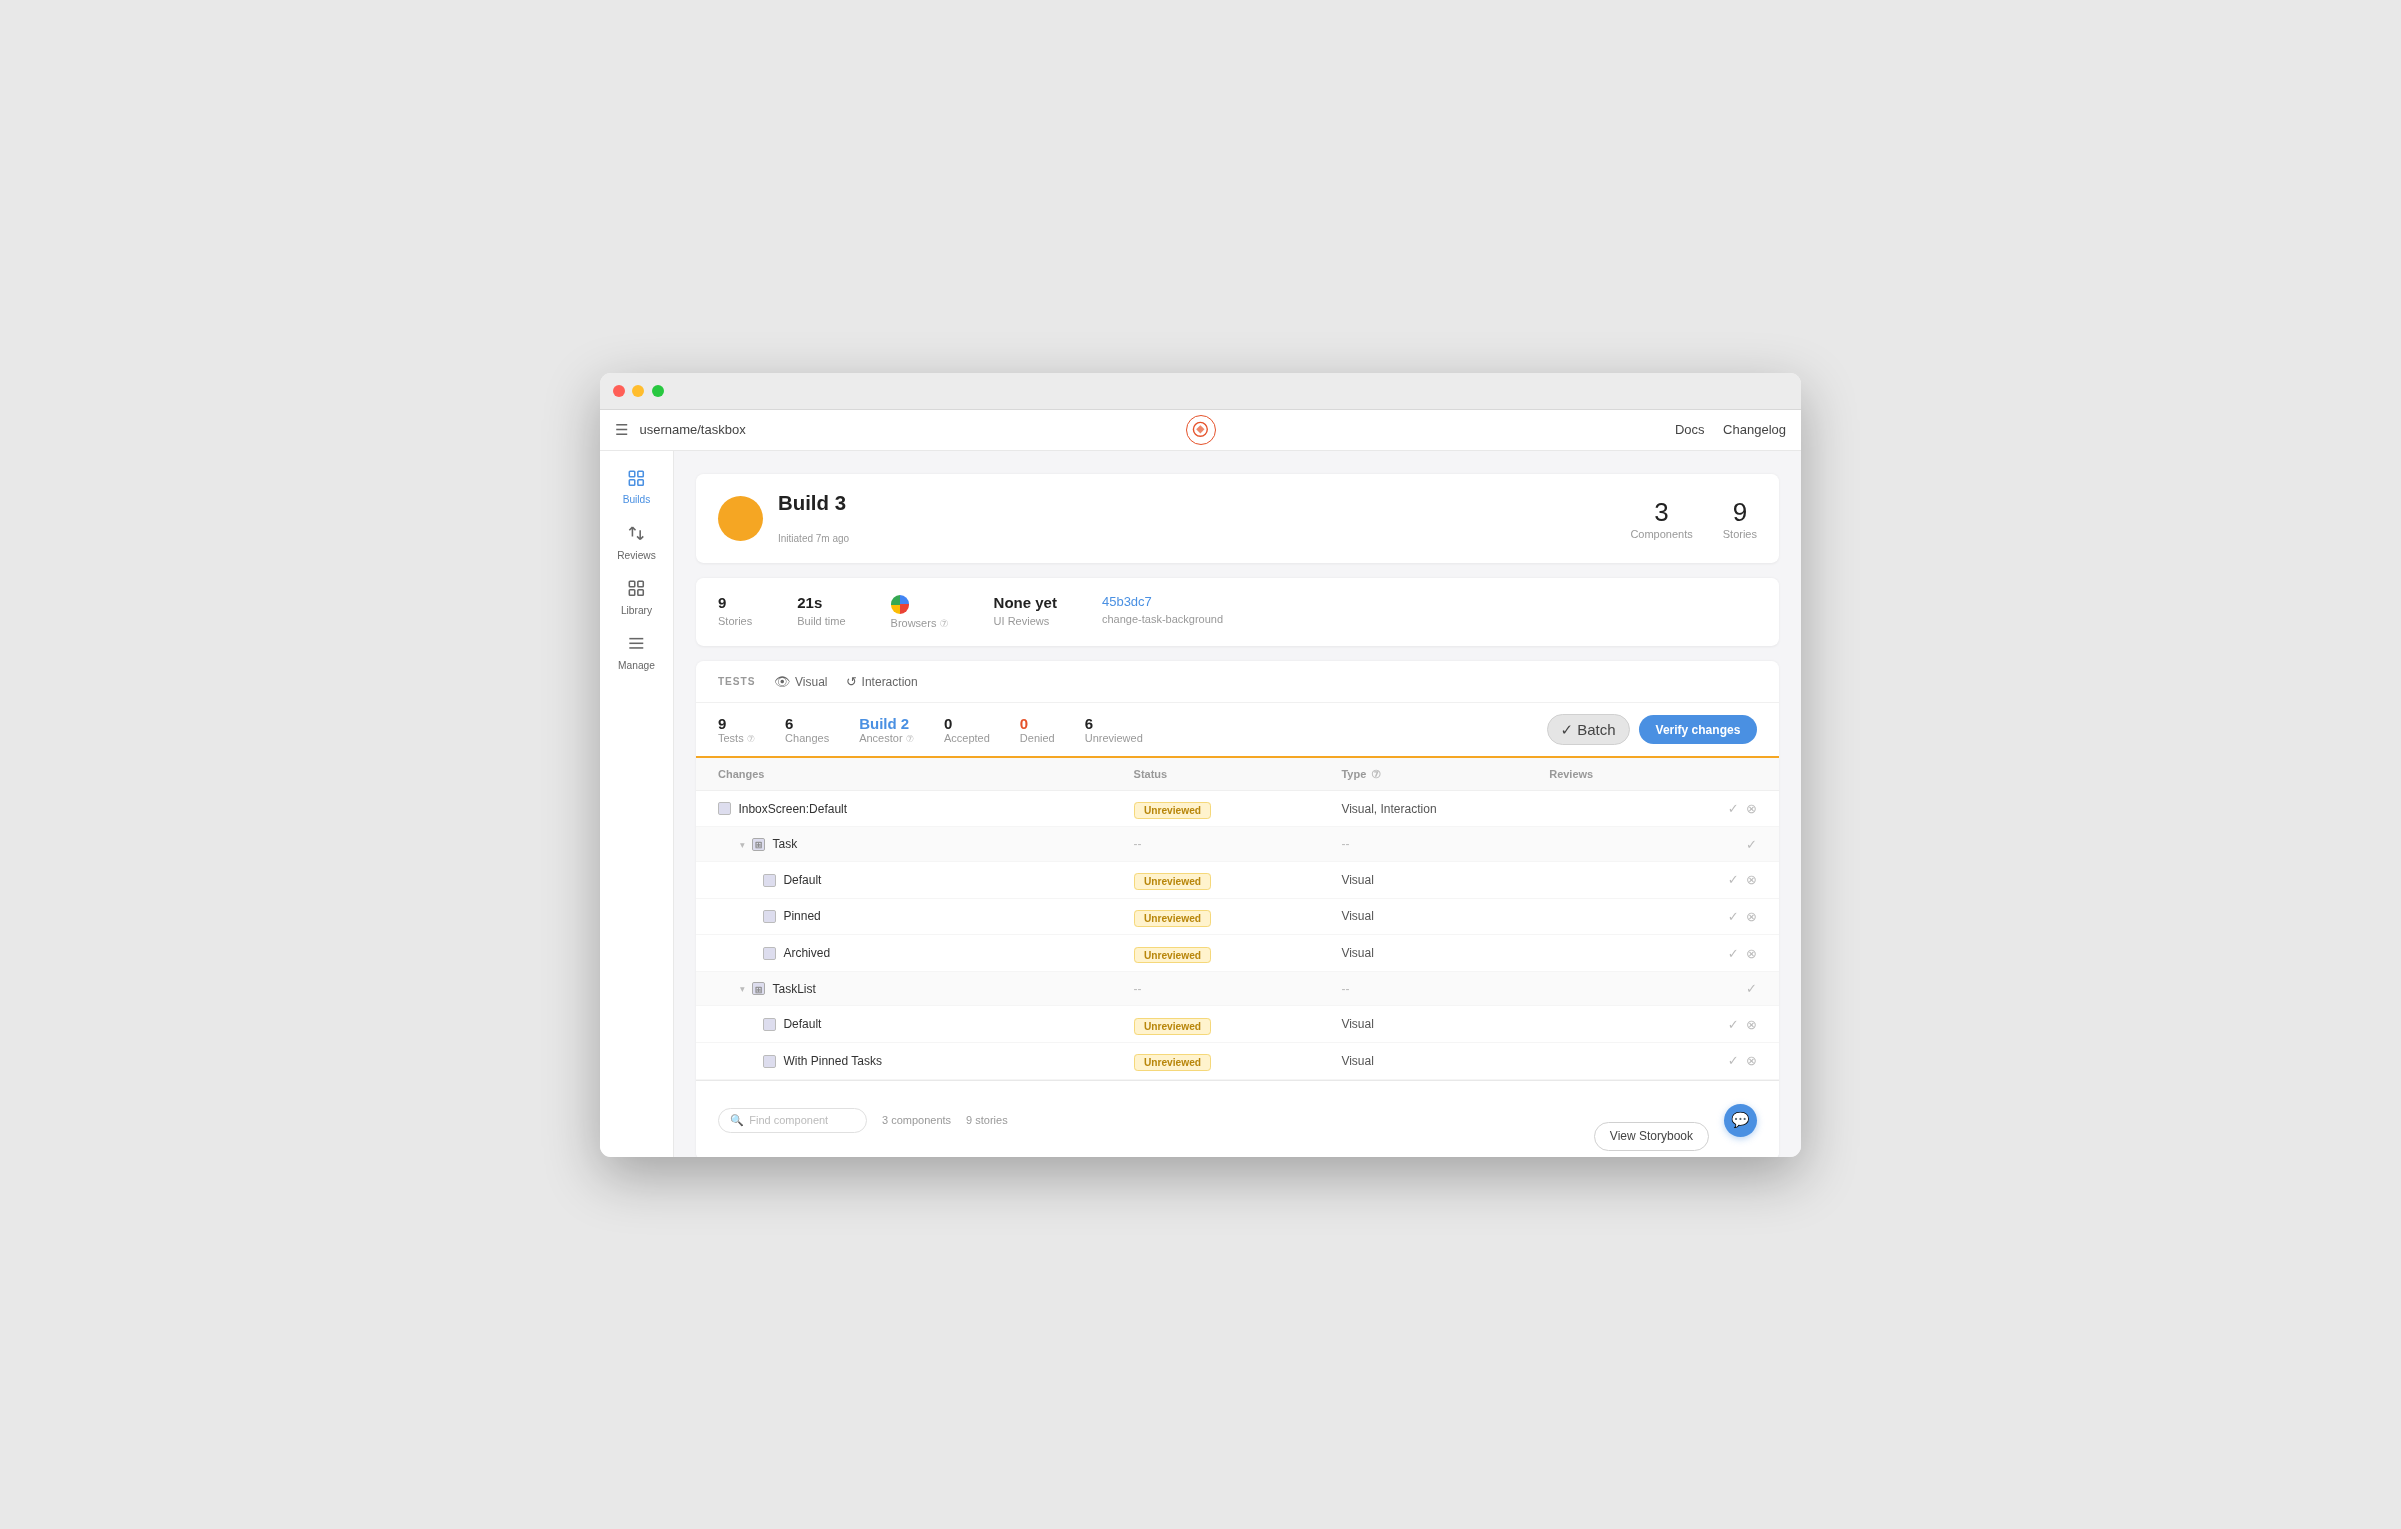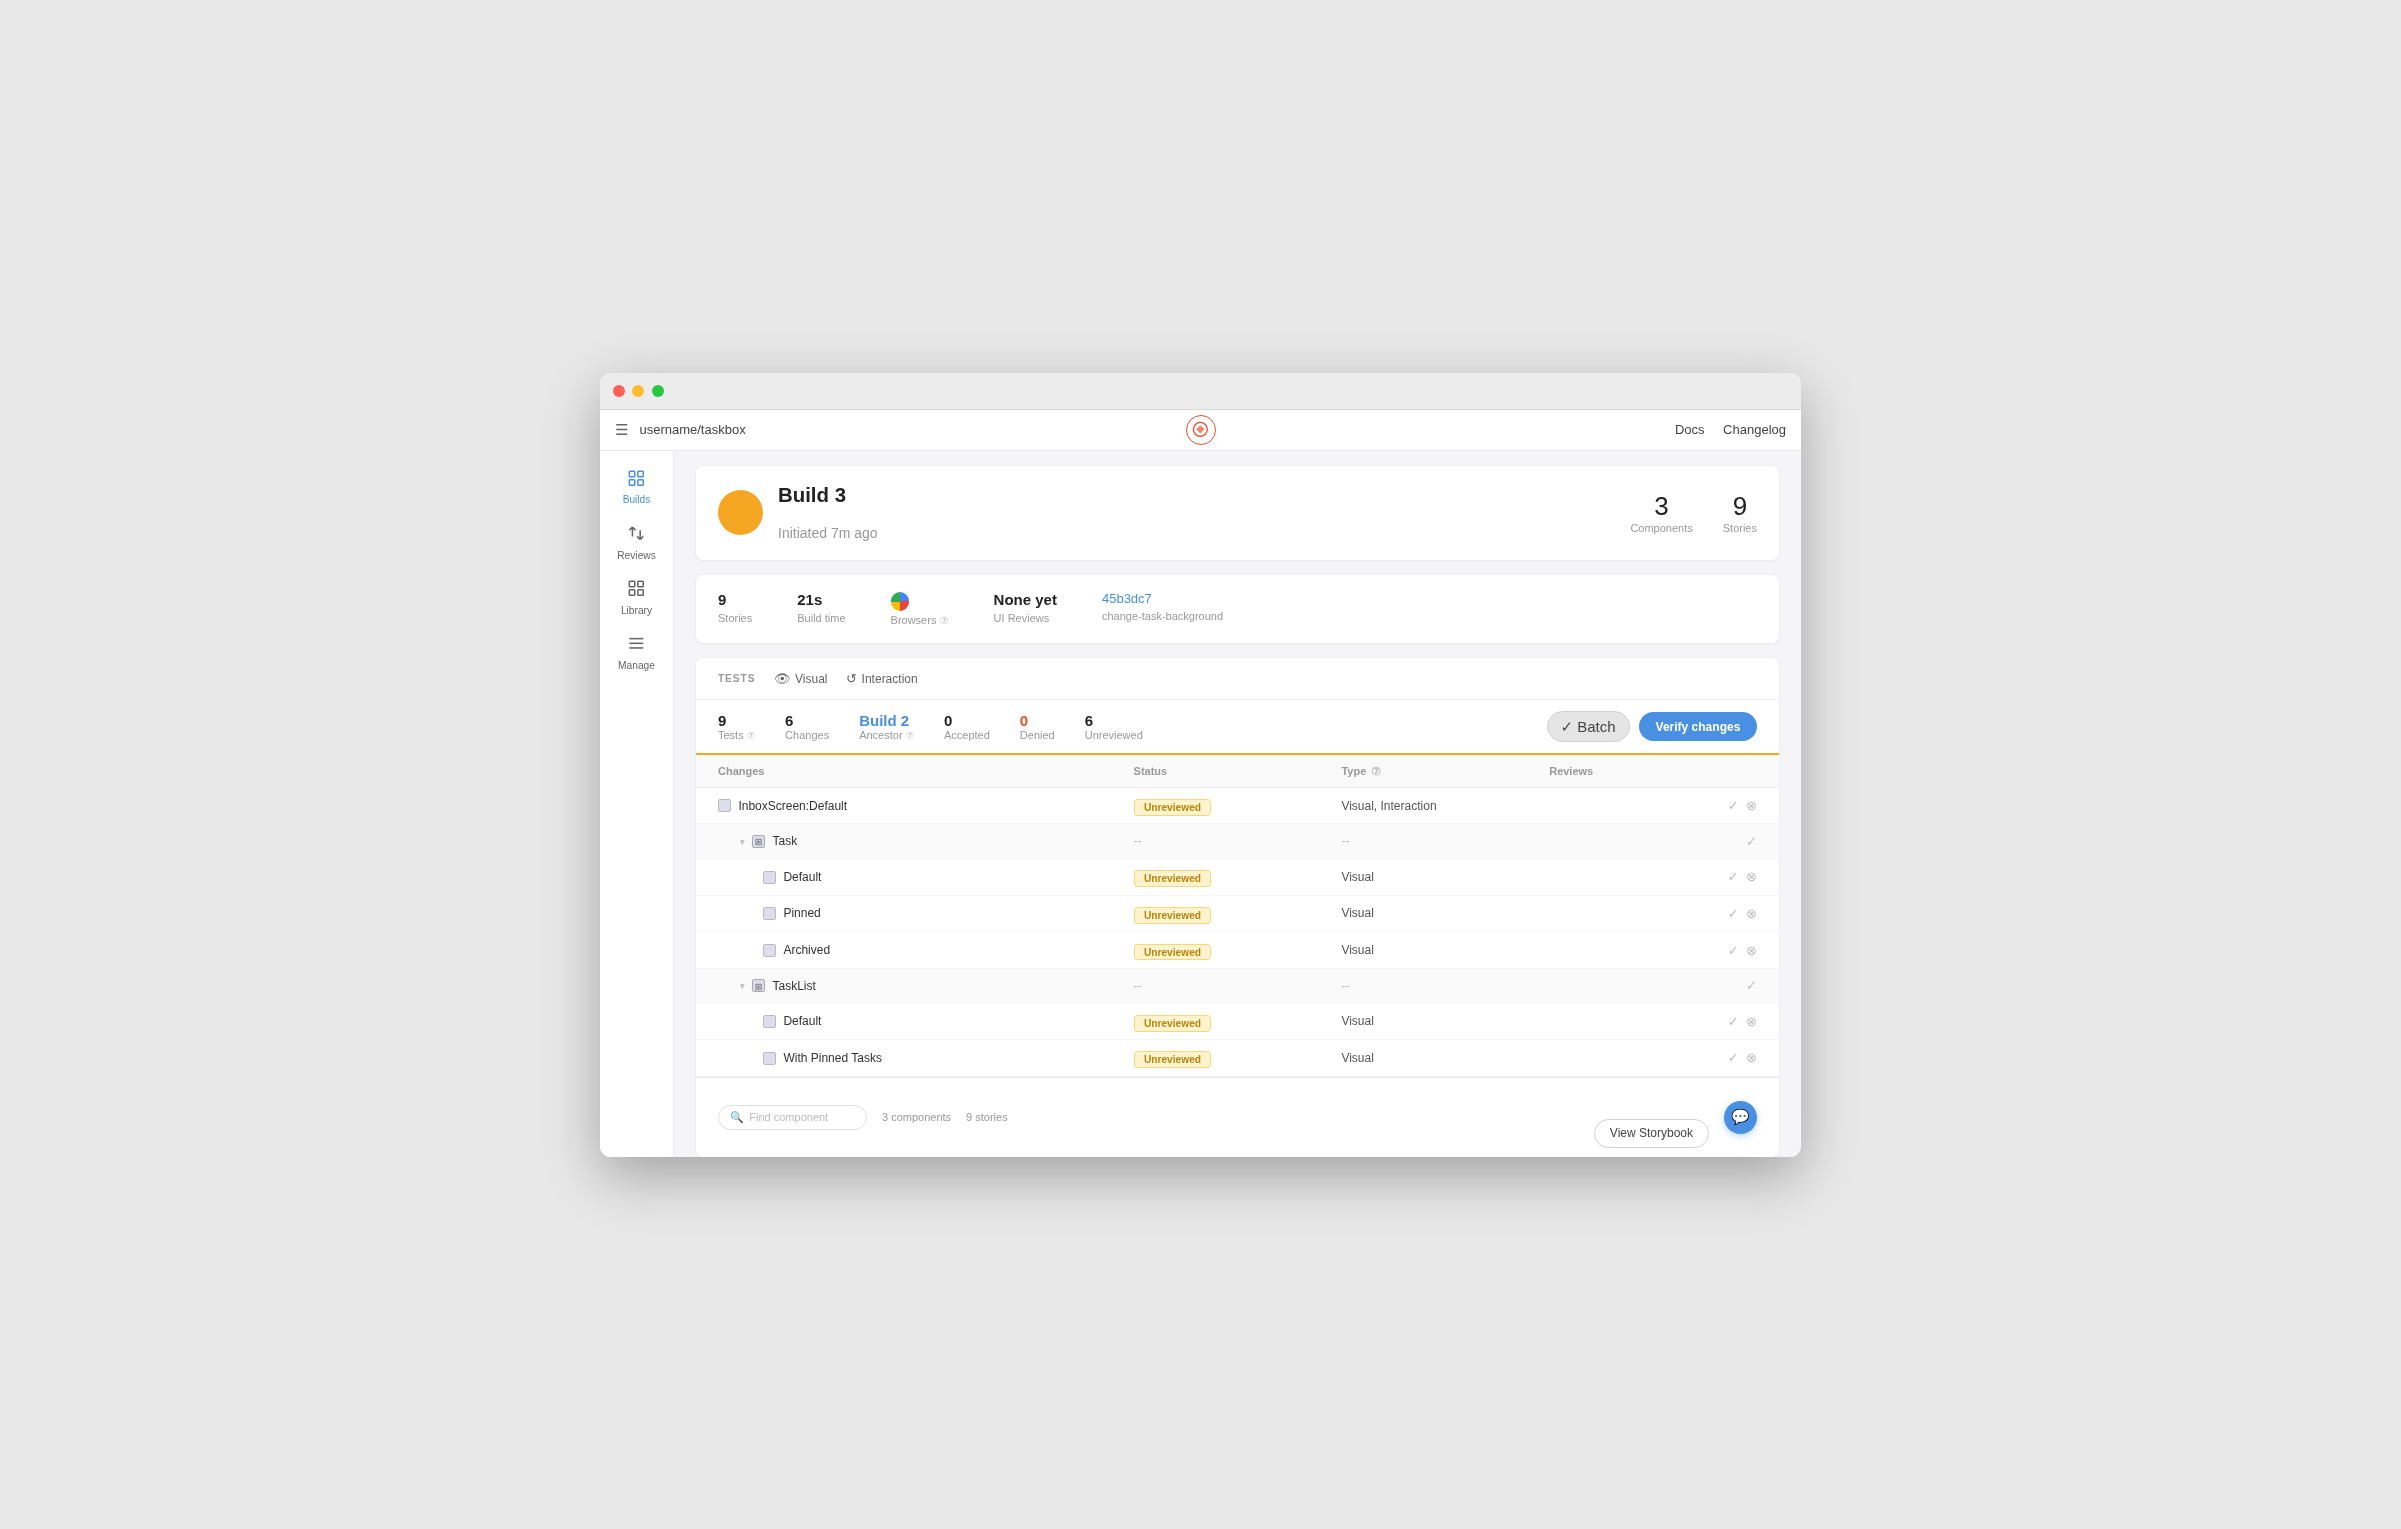--- a/index.html
+++ b/index.html
@@ -91,42 +91,42 @@
     .sidebar-item.active { color: #4a90e2; }
     .sidebar-item .icon { font-size: 16.7px; }
     .sidebar-item .label { font-size: 10.2px; color: #666; }
     .sidebar-item.active .label { color: #4a90e2; }
 
     
     .main-content {
       flex: 1;
       overflow-y: auto;
       background: #f5f5f7;
-      padding: 15px 22px;
+      padding: 23px 22px;
     }
 
     
     .build-header-card {
       background: #fff;
       border-radius: 7.4px;
       padding: 18.6px 22px;
       margin-bottom: 15px;
       display: flex;
       align-items: center;
       box-shadow: 0 0.9px 2.8px rgba(0,0,0,0.06);
     }
     .build-avatar {
       width: 45px; height: 45px;
       border-radius: 50%;
       background: #f5a623;
       margin-right: 15px;
       flex-shrink: 0;
     }
     .build-title { font-size: 20.4px; font-weight: 700; color: #222; }
-    .build-subtitle { font-size: 14px; color: #999; margin-top: 18px; }
+    .build-subtitle { font-size: 10px; color: #999; margin-top: 18px; }
     .build-stats { margin-left: auto; display: flex; gap: 30px; text-align: center; }
     .build-stat-num { font-size: 26px; font-weight: 300; color: #222; }
     .build-stat-label { font-size: 11px; color: #999; }
 
     
     .info-card {
       background: #fff;
       border-radius: 7.4px;
       padding: 16.7px 22px;
       margin-bottom: 15px;

